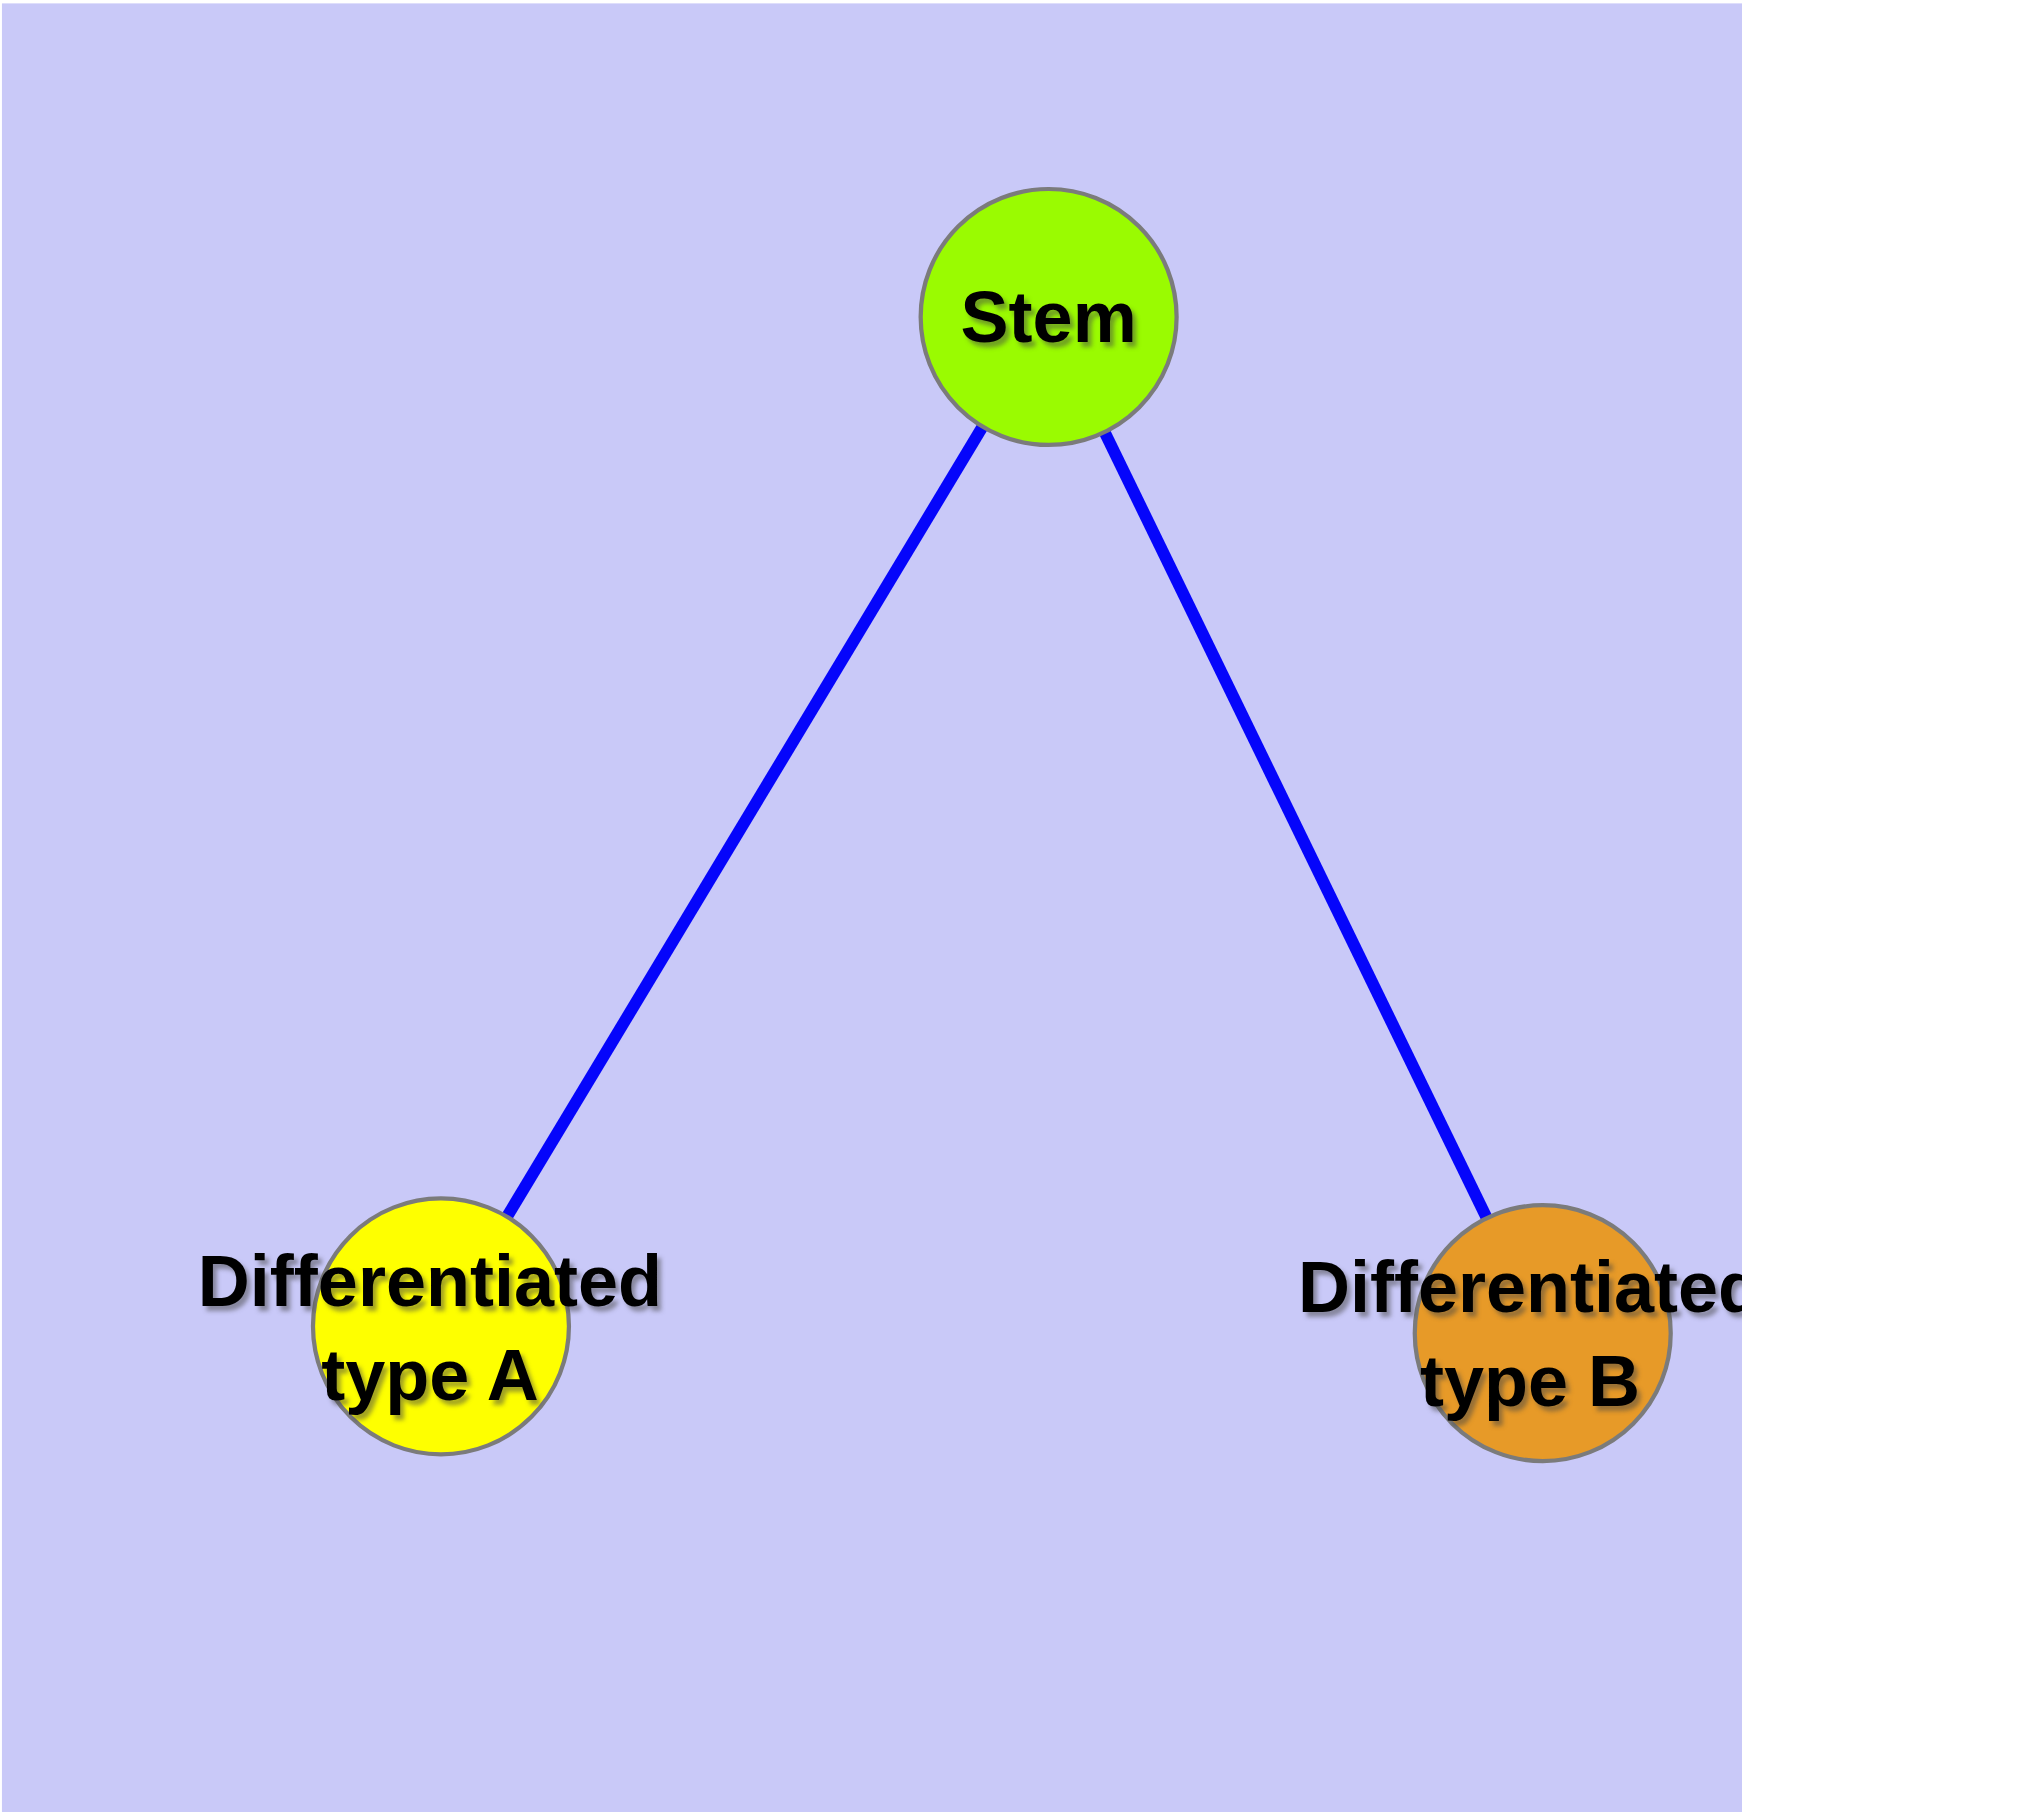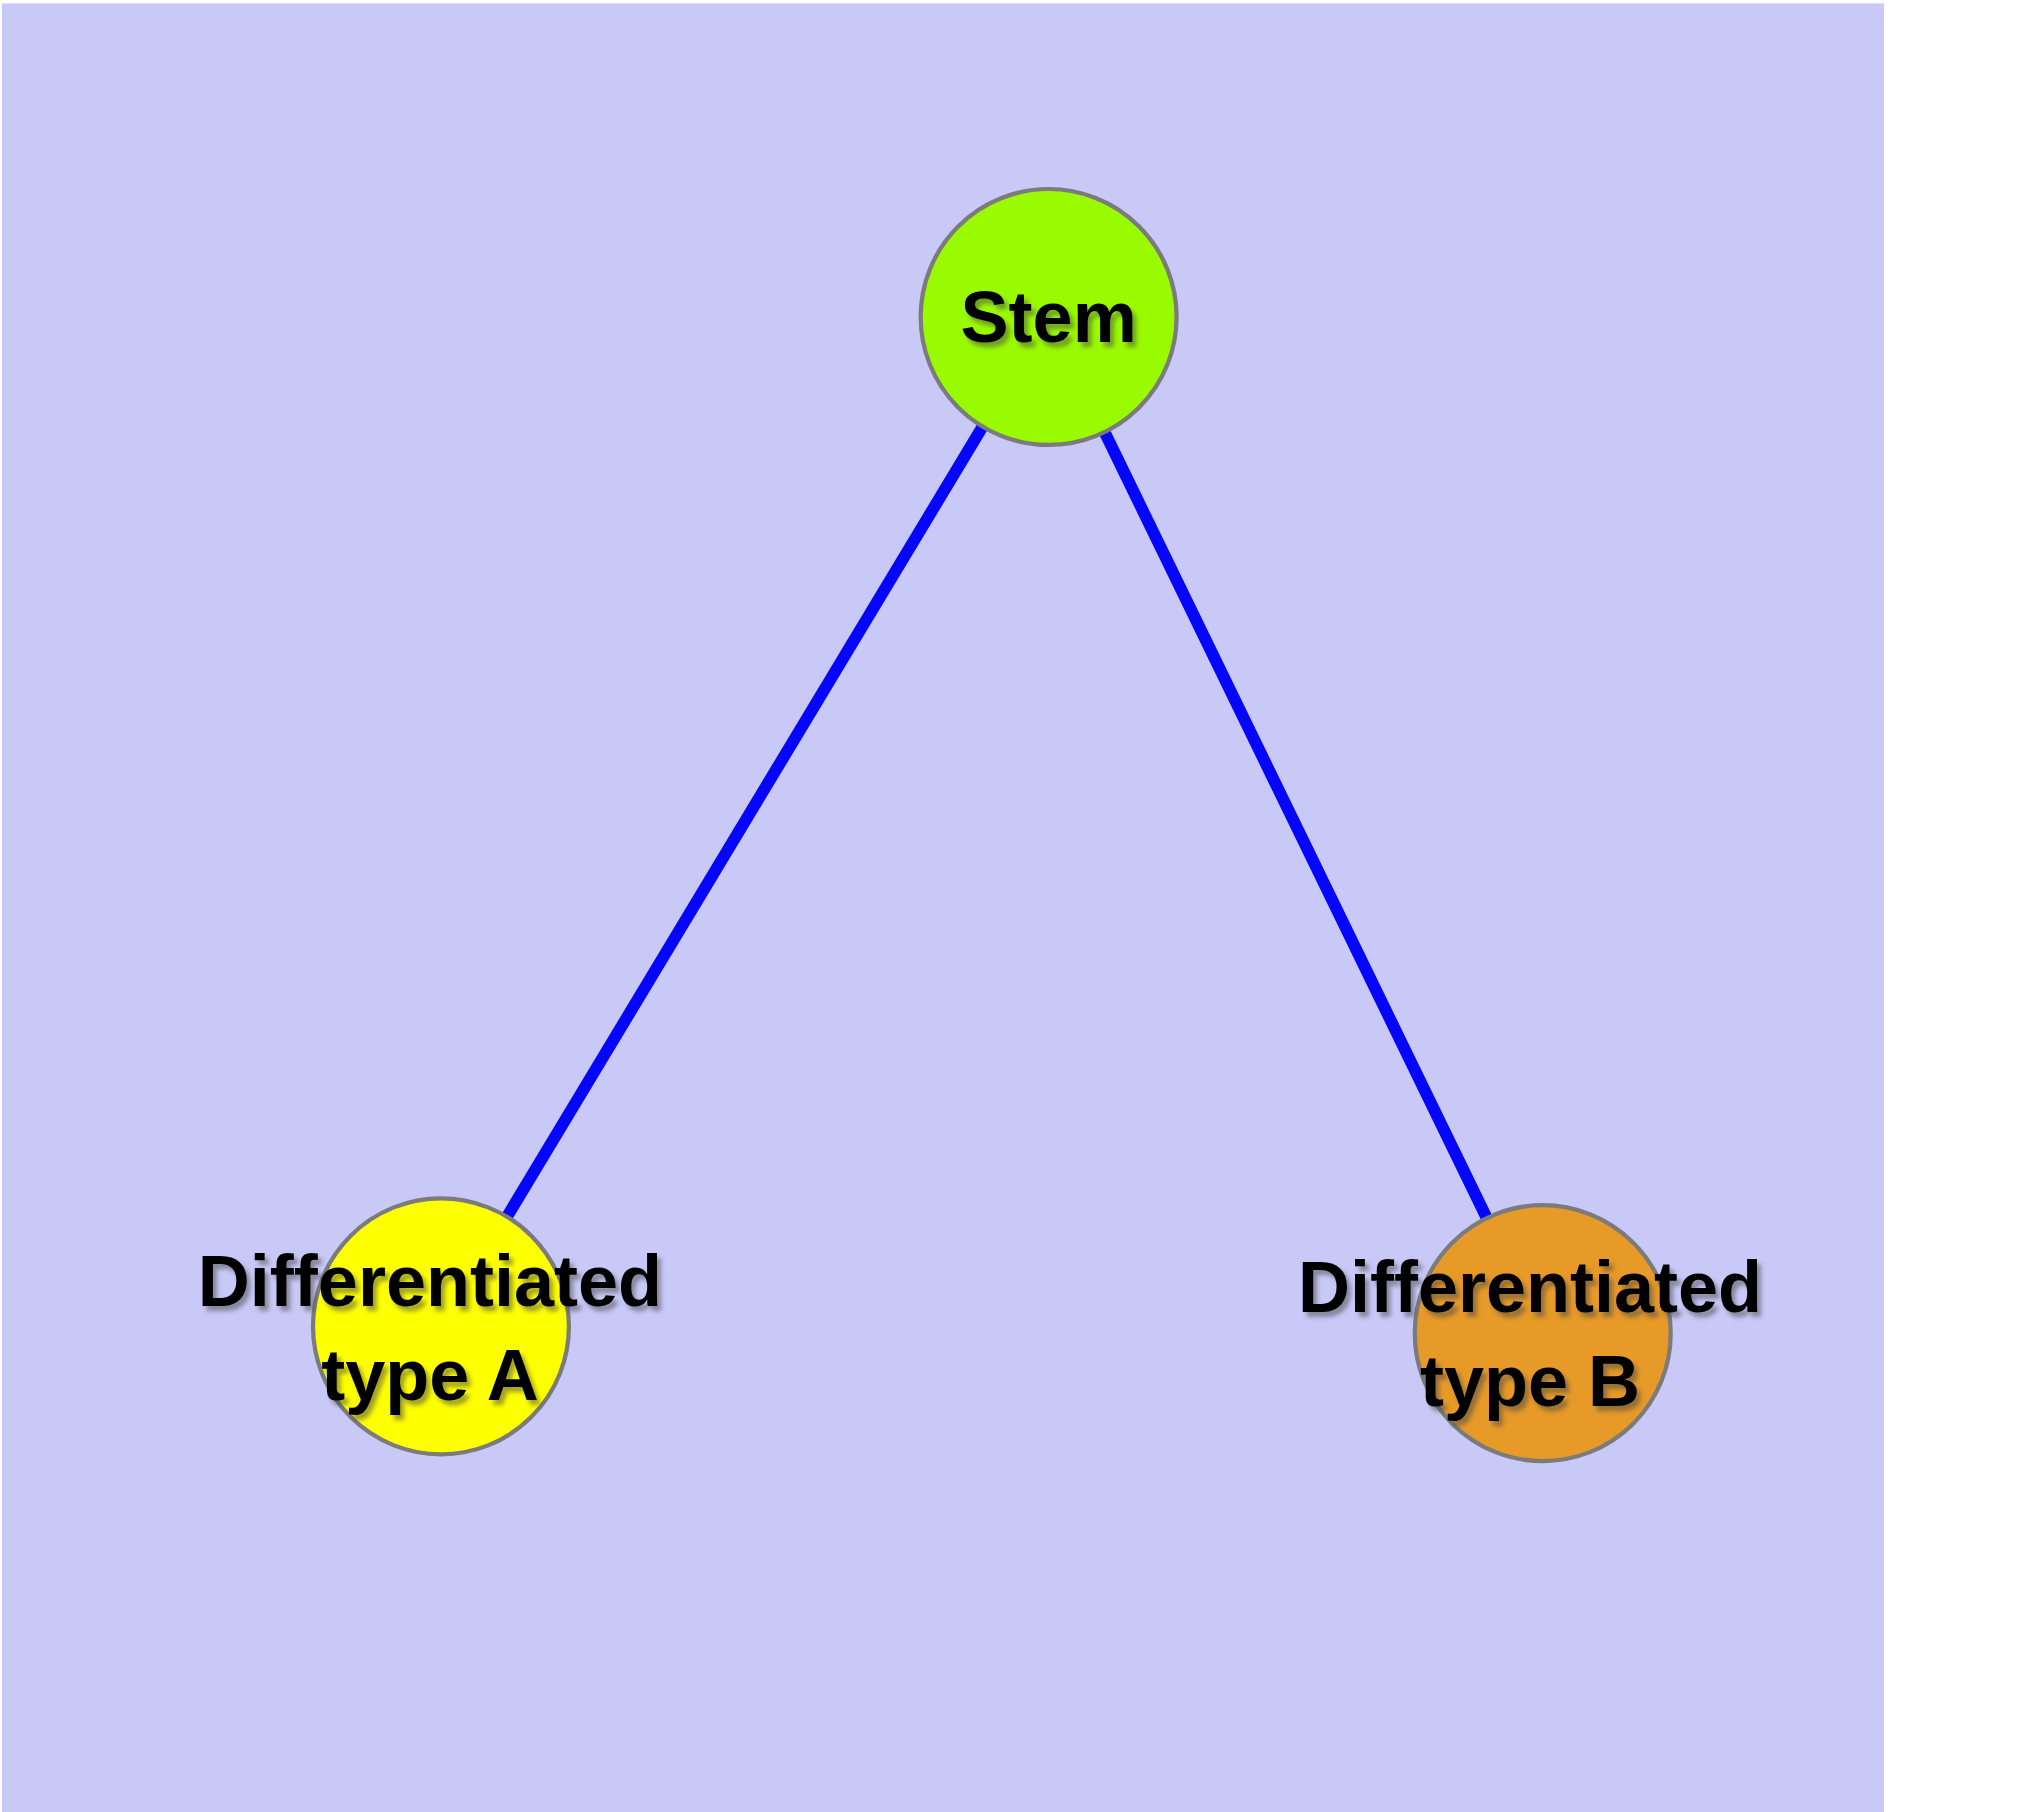--- a/index.html
+++ b/index.html
@@ -1,18 +1,18 @@
 <!DOCTYPE html>
 <html style="font-size:13.6px"><head>
 <meta charset="utf-8">
 <style>
   html, body { margin: 0; padding: 0; background: #ffffff; }
   .canvas {
     position: relative;
-    width: 1884px;
+    width: 1742px;
     height: 1812px;
     font-family: "Liberation Sans", sans-serif;
     overflow: hidden;
   }
   .graph-svg { position: absolute; left: 0; top: 0; display: block; }
   .edge { fill: none; }
   .node { }
   .node-label {
     font-family: "Liberation Sans", sans-serif;
     font-size: 85px;

